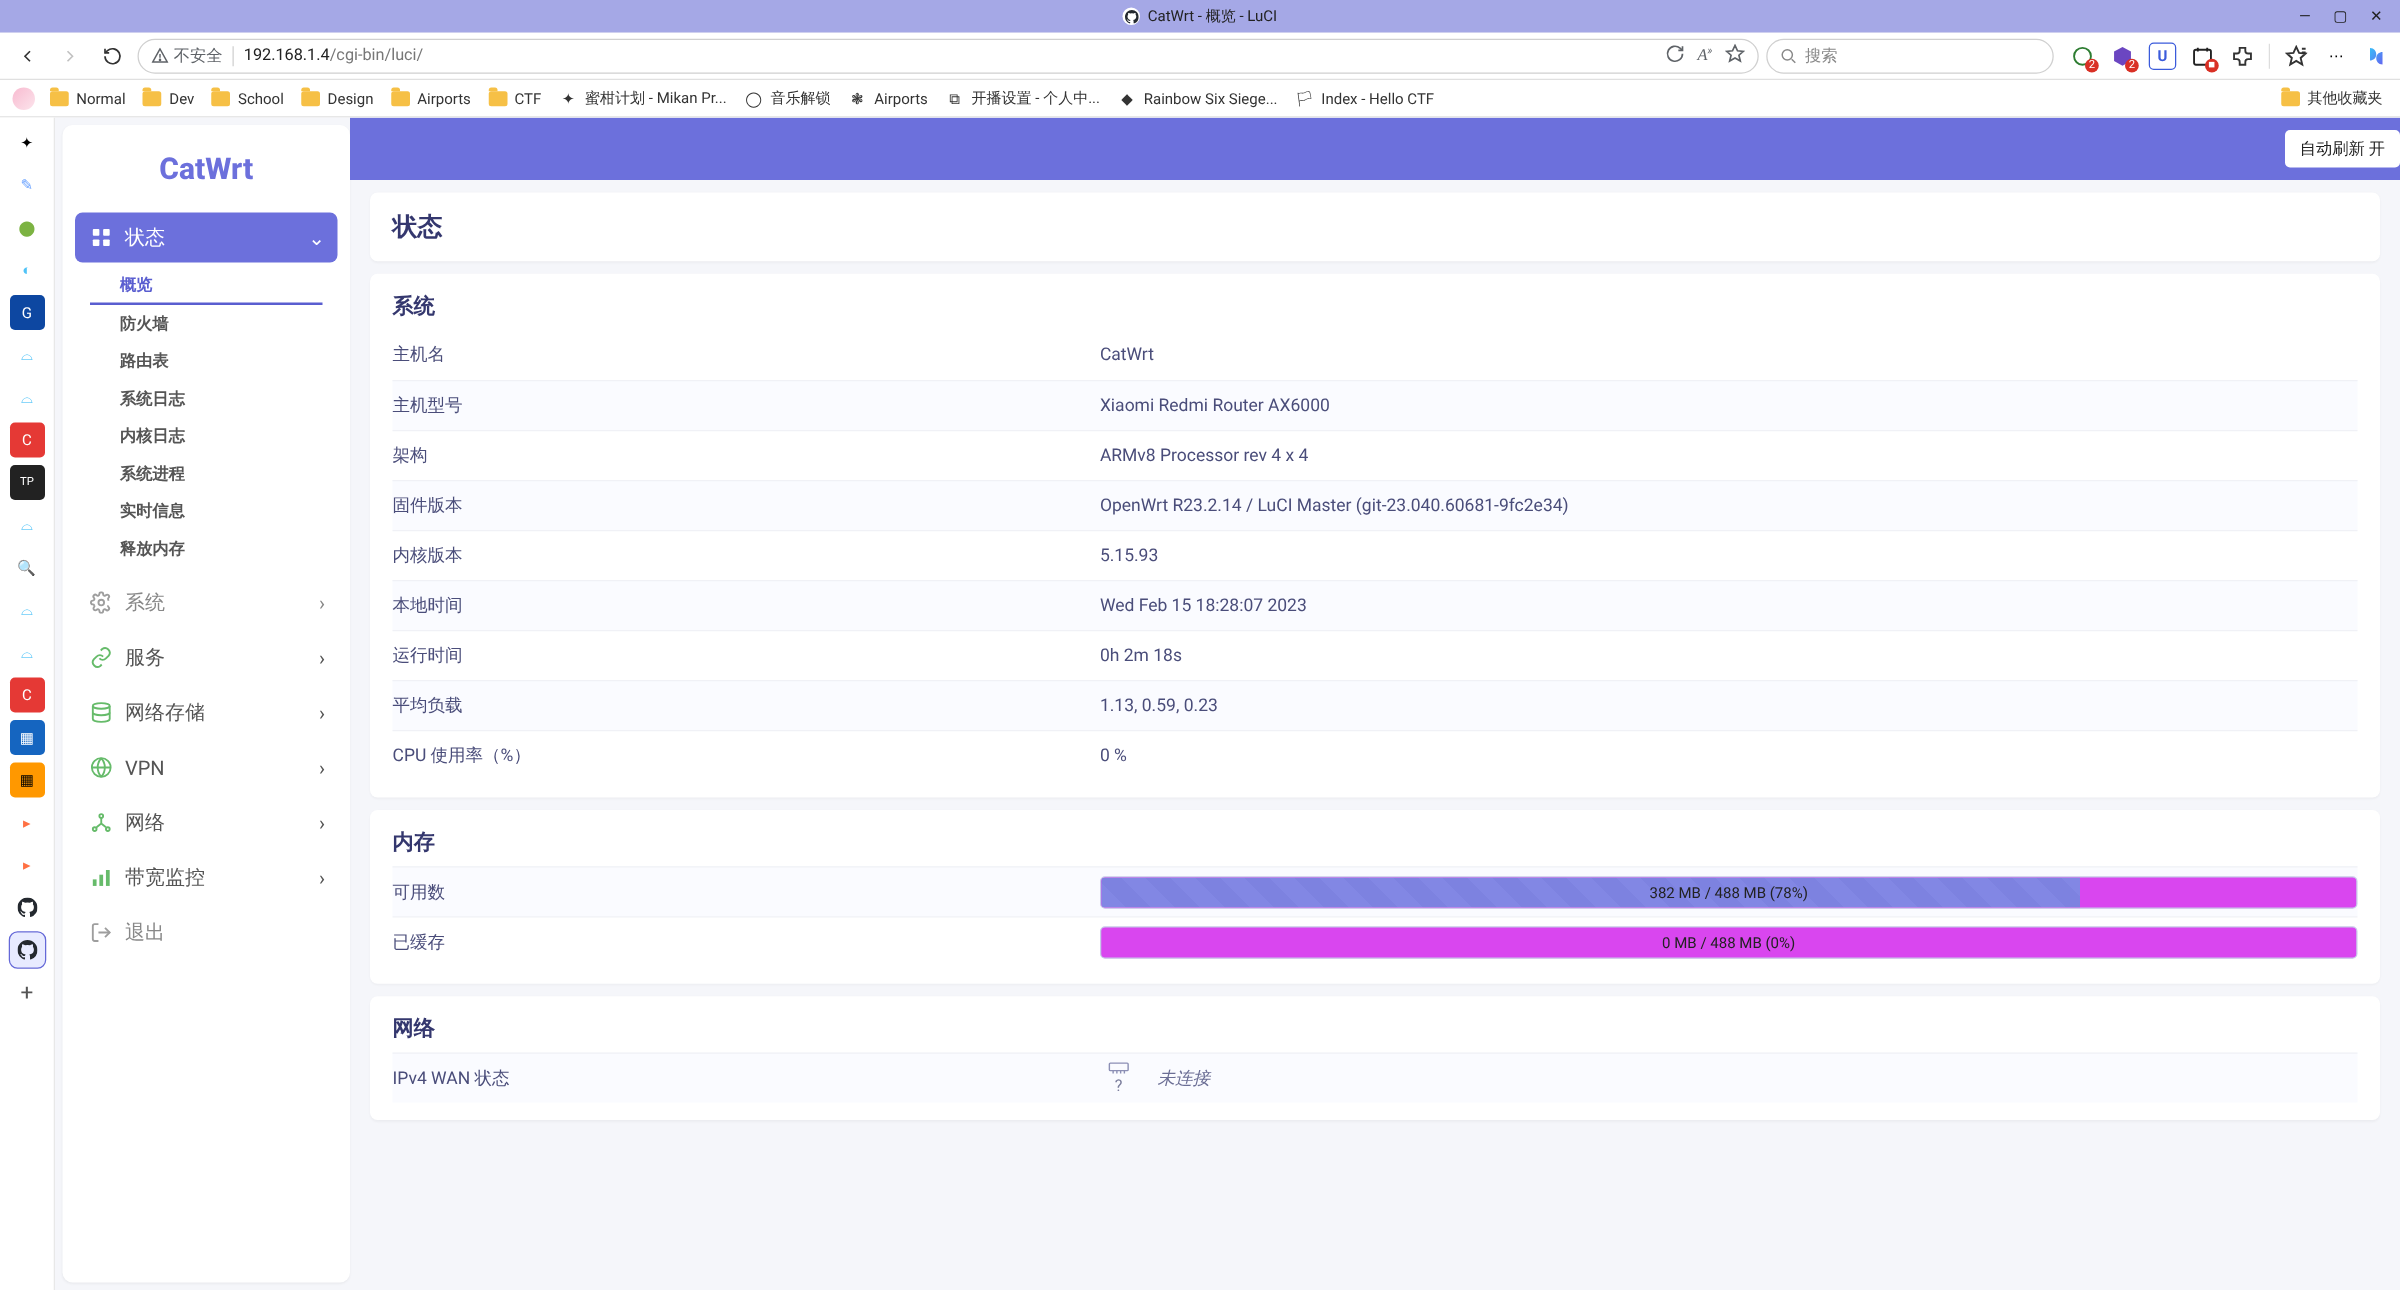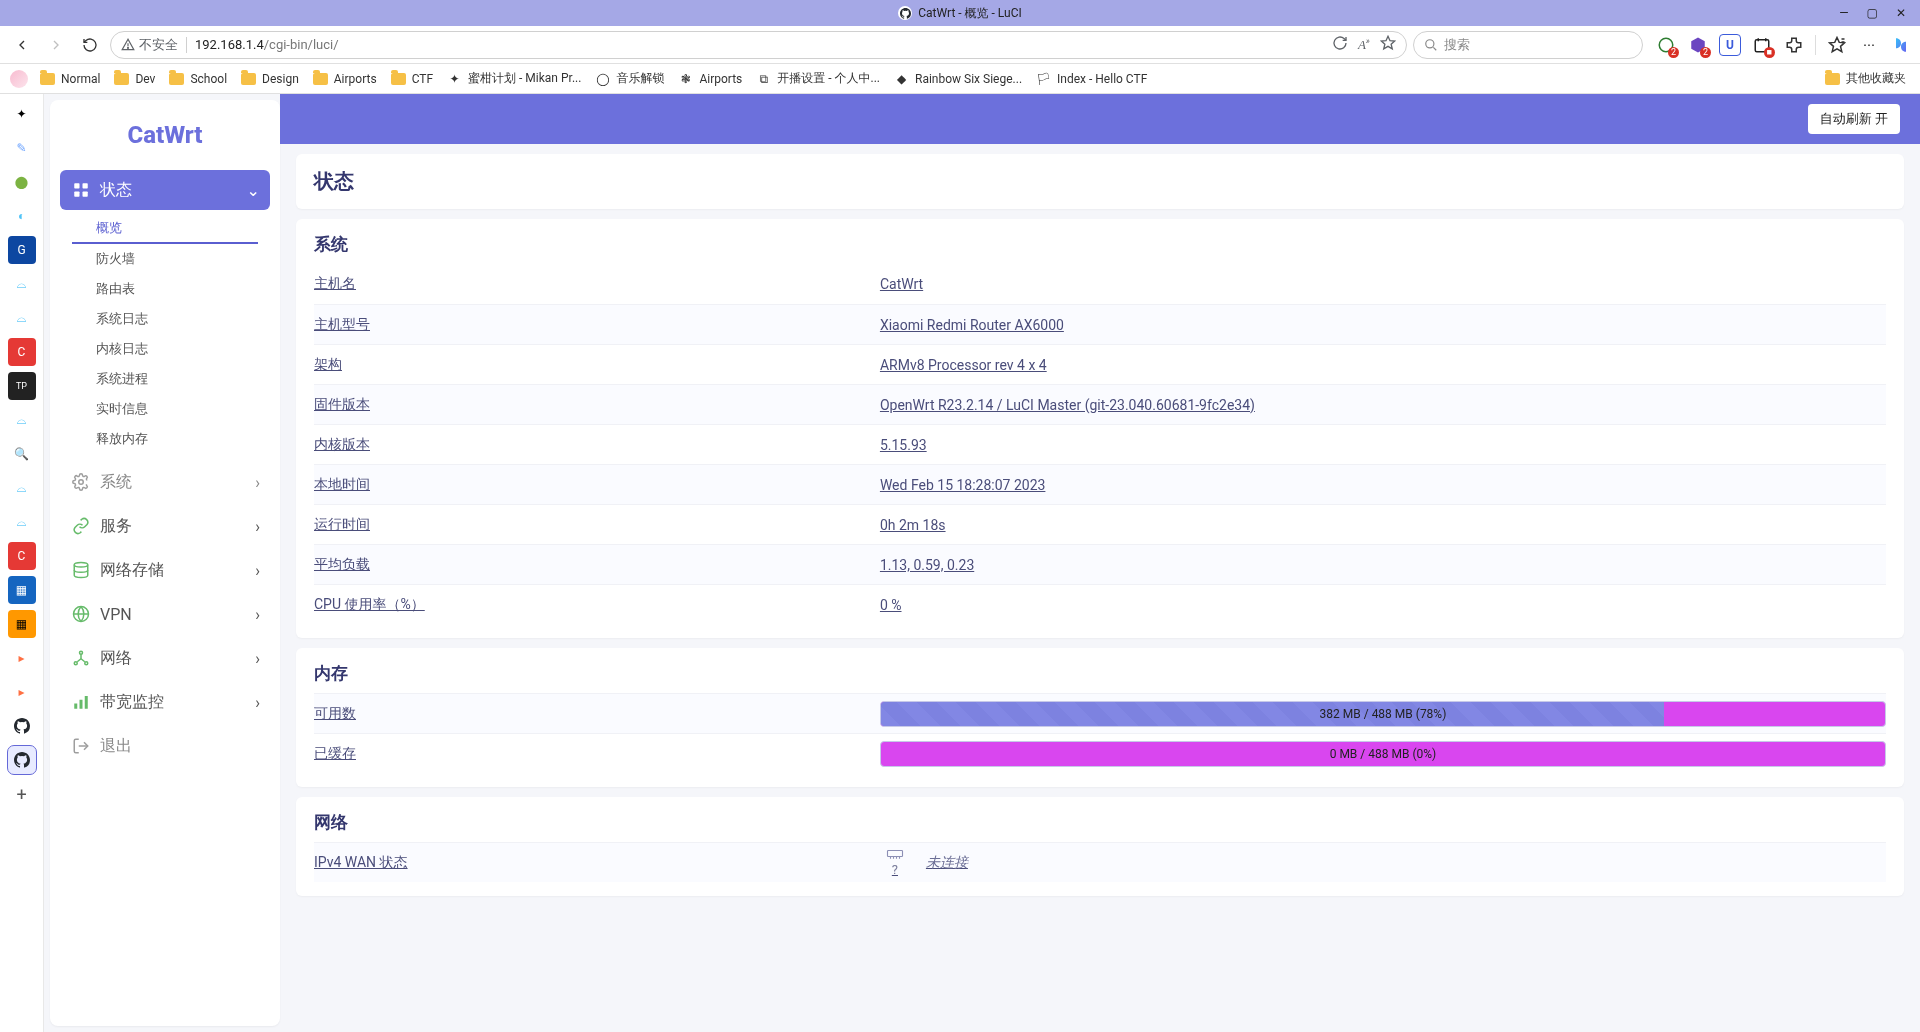--- a/index.html
+++ b/index.html
@@ -49,31 +49,31 @@
 .logo { height:70px; display:flex; align-items:center; justify-content:center; }
 .logo-text { font-size:24px; font-weight:800; color:#6c70dc; }
 
 .nav { padding: 0 10px; }
 .nav-group { height:40px; display:flex; align-items:center; padding:0 12px; border-radius:6px; cursor:pointer; color:#555; gap:10px; position:relative; margin-bottom:4px; }
 .nav-group.active { background:#6c70dc; color:#fff; }
 .nav-group .chev { position:absolute; right:10px; }
 .nav-ico { width:18px; height:18px; display:inline-flex; align-items:center; justify-content:center; }
 .nav-ico svg { width:18px; height:18px; }
 .subnav { padding: 0 0 8px 0; }
-.subnav-item { height:30px; display:flex; align-items:center; padding-left:24px; margin:0 12px; font-size:13px; color:#555; cursor:pointer; border-bottom: 1px solid transparent; }
+.subnav-item { height:30px; display:flex; align-items:center; padding-left:24px; margin:0 12px; font-size:13px; color:#555; cursor:pointer; border-bottom: 1px solid transparent; font-weight: bold; }
 .subnav-item.active { color:#5a5ed0; border-bottom:2px solid #5a5ed0; }
 
 .content { flex:1; display:flex; flex-direction:column; overflow:auto; }
-.topstrip { height:50px; background:#6c70dc; display:flex; align-items:center; justify-content:flex-end; padding:0 20px; border-radius:0 0 0 0; }
+.topstrip { height:50px; background:#6c70dc; display:flex; align-items:center; justify-content:flex-end; padding:0 0; border-radius:0 0 0 0; }
 .refresh-btn { background:#fff; color:#222; font-size:13px; padding:6px 12px; border-radius:4px; cursor:pointer; border:none; font-weight:500; }
 
 .panel { background:#fff; margin:10px 16px 0 16px; border-radius:6px; padding: 14px 18px; box-shadow:0 1px 2px rgba(0,0,0,0.04); }
 .panel-title { font-size:20px; font-weight:700; color:#34376e; }
 .section-title { font-size:17px; font-weight:700; color:#34376e; margin-bottom:8px; }
-.kv { display:flex; align-items:center; min-height:40px; font-size:14px; color:#4a4d7a; border-top:1px solid #f0f1f6;text-decoration:underline; }
+.kv { display:flex; align-items:center; min-height:40px; font-size:14px; color:#4a4d7a; border-top:1px solid #f0f1f6; }
 .kv:first-of-type { border-top:none; }
 .kv:nth-of-type(even) { background:#fafbff; }
 .kv .k { width: 36%; min-width:200px; }
 .kv .v { flex:1; }
 
 .progress-outer { flex:1; height:26px; border:1px solid #c7c9e8; border-radius:4px; position:relative; background:#d946ef; overflow:hidden; }
 .progress-inner { height:100%; background:repeating-linear-gradient(45deg,#8287e4 0 14px,#7d82e0 14px 28px); }
 .progress-label { position:absolute; left:0; top:0; width:100%; height:100%; display:flex; align-items:center; justify-content:center; font-size:12px; color:#222; }
 
 .net-val { display:flex; align-items:center; gap:16px; }

